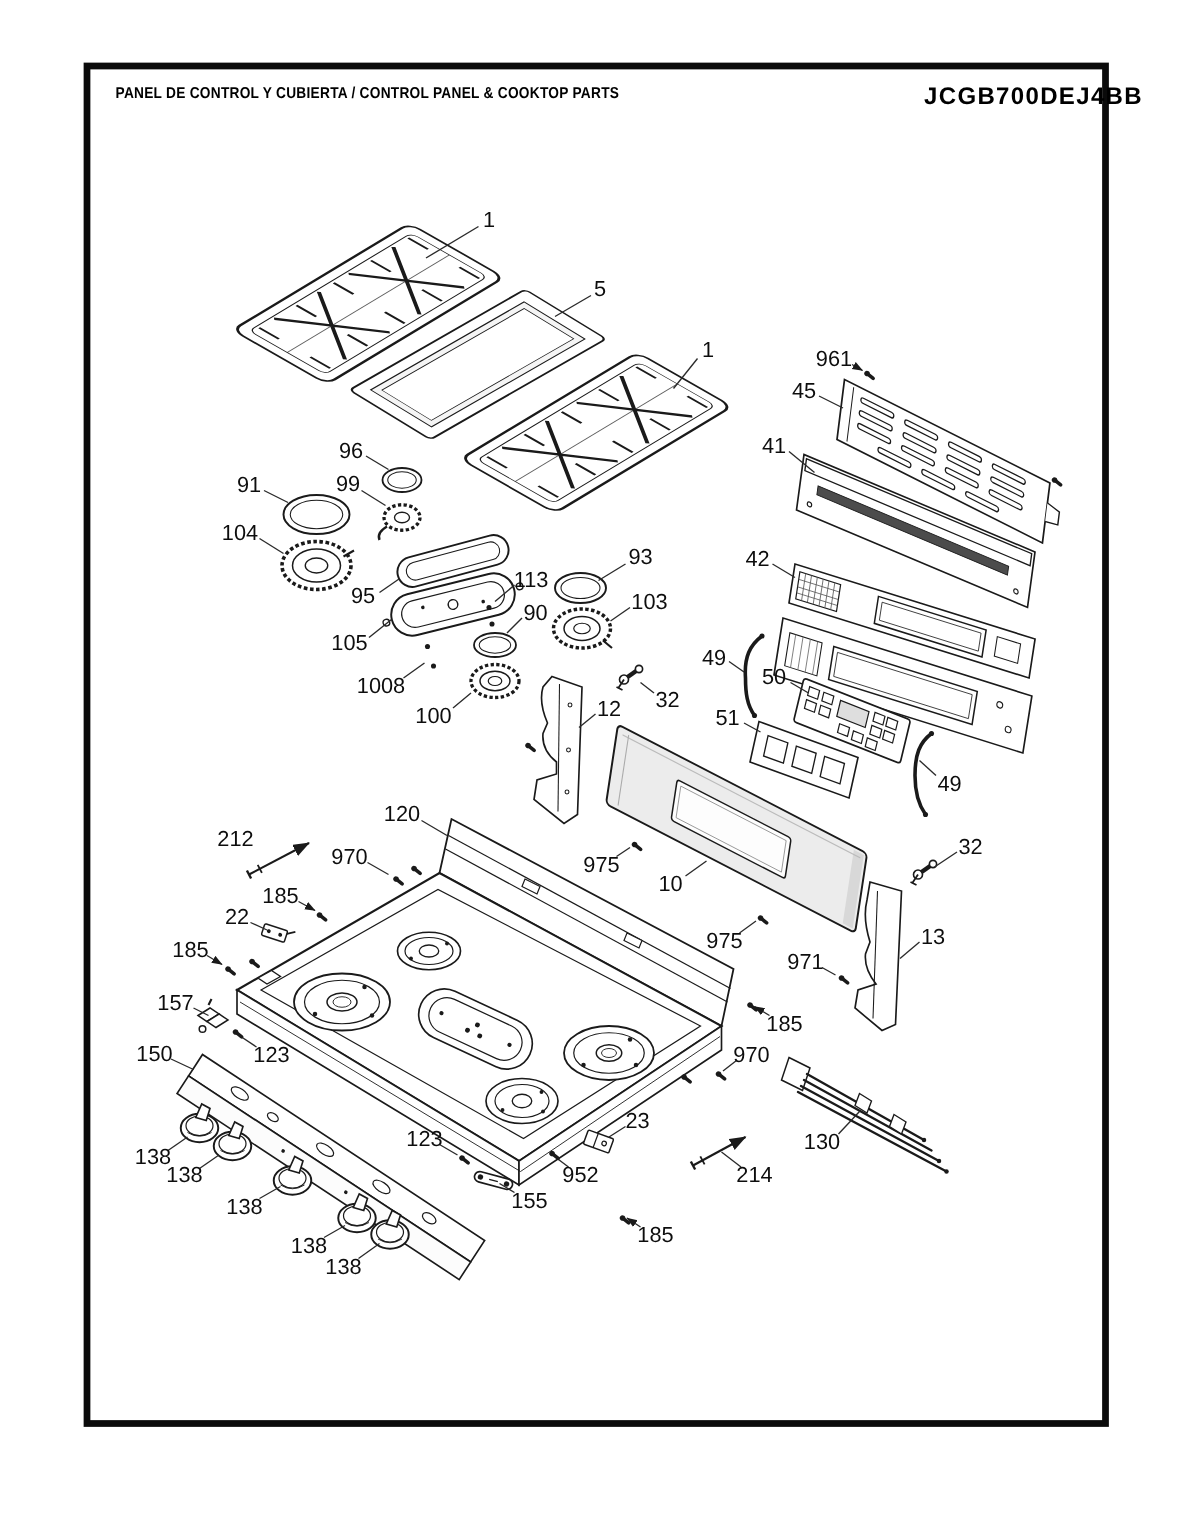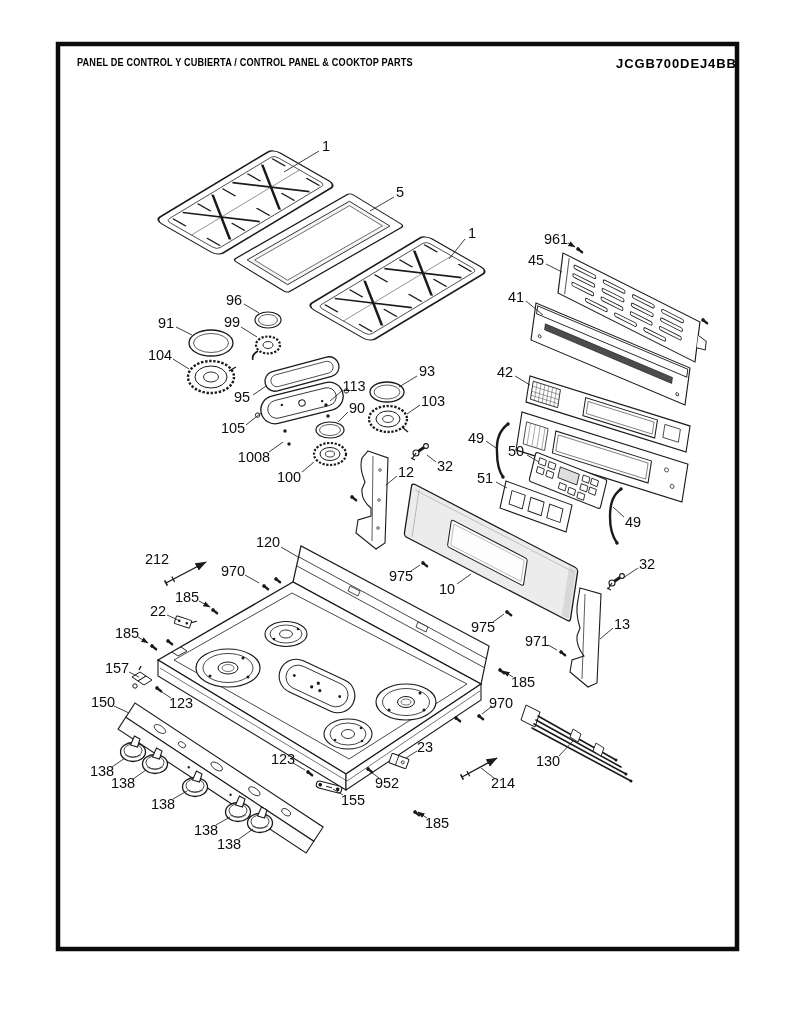--- a/index.html
+++ b/index.html
@@ -2,21 +2,21 @@
 <html><head>
 <meta charset="utf-8">
 <style>
   html,body{margin:0;padding:0;background:#fff;}
   .canvas{position:relative;width:791px;height:1024px;background:#fff;overflow:hidden;
           font-family:"Liberation Sans",sans-serif;}
   .canvas svg{position:absolute;left:0;top:0;}
   .hdr-title{position:absolute;left:77px;top:56px;font-weight:bold;font-size:10.5px;
              letter-spacing:.2px;color:#000;white-space:nowrap;
              transform:scaleX(.87);transform-origin:left top;}
-  .hdr-model{position:absolute;left:616px;top:56px;font-weight:bold;font-size:13px;
+  .hdr-model{position:absolute;left:616px;top:56px;font-weight:bold;font-size:16px;
              letter-spacing:.9px;color:#000;white-space:nowrap;}
   .lbl{font-family:"Liberation Sans",sans-serif;font-size:14.5px;fill:#0d0d0d;}
   .leader{stroke:#2a2a2a;stroke-width:.9;fill:none;}
   .ln{stroke:#1a1a1a;fill:#fff;}
 </style>
 </head>
 <body>
 
 <div class="canvas">
 

